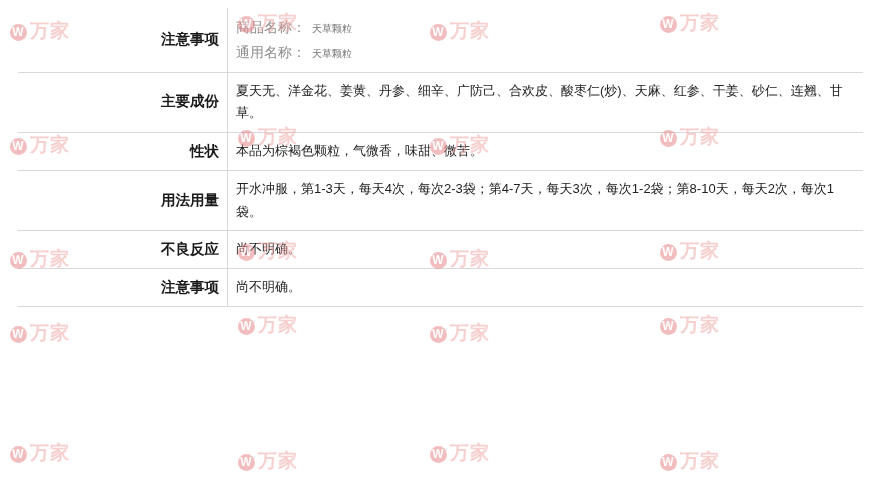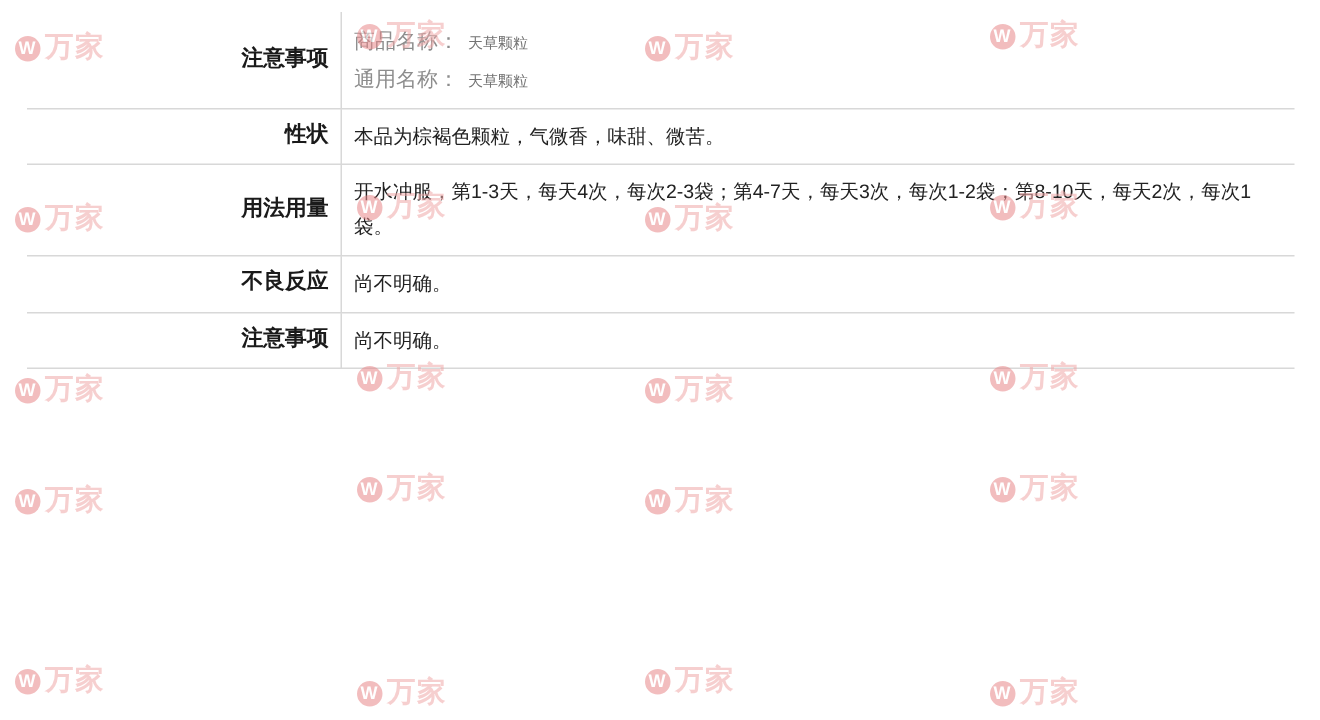--- a/index.html
+++ b/index.html
@@ -108,20 +108,24 @@
   <table class="spec">
     <tbody>
         <tr class="row-top">
           <td class="label">注意事项</td>
           <td class="value">
             <span class="sub-line"><span class="sub-key">商品名称：</span><span class="sub-val">天草颗粒</span></span>
             <span class="sub-line"><span class="sub-key">通用名称：</span><span class="sub-val">天草颗粒</span></span>
           </td>
         </tr>
         <tr>
+          <td class="label">主要成份</td>
+          <td class="value">夏天无、洋金花、姜黄、丹参、细辛、广防己、合欢皮、酸枣仁(炒)、天麻、红参、干姜、砂仁、连翘、甘草。</td>
+        </tr>
+        <tr>
           <td class="label">性状</td>
           <td class="value">本品为棕褐色颗粒，气微香，味甜、微苦。</td>
         </tr>
         <tr>
           <td class="label">用法用量</td>
           <td class="value">开水冲服，第1-3天，每天4次，每次2-3袋；第4-7天，每天3次，每次1-2袋；第8-10天，每天2次，每次1袋。</td>
         </tr>
         <tr>
           <td class="label">不良反应</td>
           <td class="value">尚不明确。</td>

